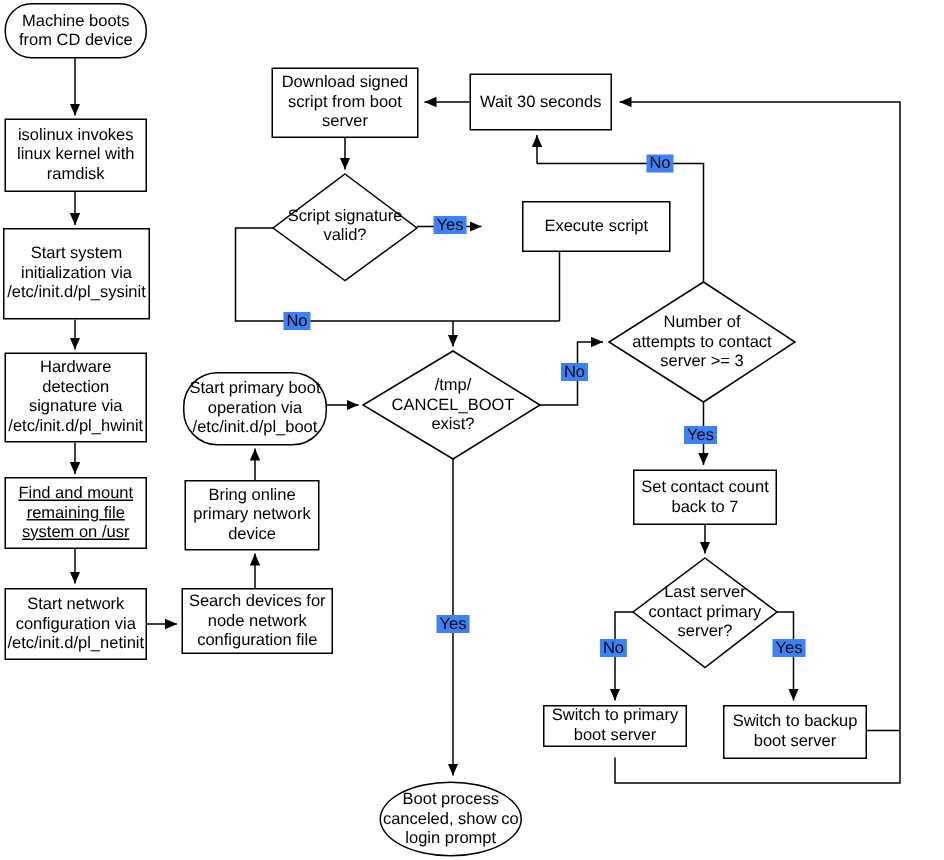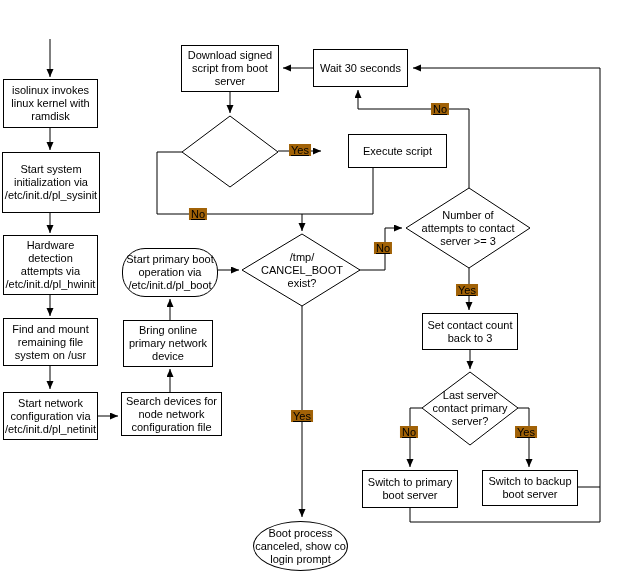--- a/index.html
+++ b/index.html
@@ -14,22 +14,22 @@
     white-space:pre-line;font-size:11px;line-height:13px;
   }
   .stadium{border-radius:18px;}
   .terminator{border-radius:50%;overflow:hidden;}
   .dtext{
     position:absolute;display:flex;align-items:center;justify-content:center;
     text-align:center;white-space:pre-line;font-size:11px;line-height:13px;
     pointer-events:none;
   }
   .edge-label{
-    position:absolute;transform:translate(-50%,-50%);background:#a16207;
-    padding:0 2px;font-size:11px;line-height:12px;text-decoration:underline;
+    position:absolute;transform:translate(-50%,-50%);background:#3b82f6;
+    padding:0 2px;font-size:11px;line-height:12px;
   }
 </style>
 </head>
 <body>
 
 <div class="canvas">
 
   <svg class="wires" width="629" height="573" viewBox="0 0 629 573">
     <defs>
       <marker id="arw" markerUnits="userSpaceOnUse" markerWidth="10" markerHeight="10" refX="8" refY="3.5" orient="auto">
@@ -70,35 +70,37 @@
       <polyline points="410,505 410,522 600,522 600,68 413,68" marker-end="url(#arw)"></polyline>
       <polyline points="578,487 600,487"></polyline>
 
       <polygon points="230,116 278,152 230,187 182,152" fill="#fff"></polygon>
       <polygon points="302,234 360,270 302,306 242,270" fill="#fff"></polygon>
       <polygon points="469,188 530,228 469,268 406,228" fill="#fff"></polygon>
       <polygon points="470,372 518,408 470,445 422,408" fill="#fff"></polygon>
     </g>
   </svg>
 
+  <div class="node stadium" style="left:3px;top:2px;width:95px;height:37px;">Machine boots
+from CD device</div>
 
   <div class="node" style="left:3px;top:79px;width:95px;height:49px;">isolinux invokes
 linux kernel with
 ramdisk</div>
 
   <div class="node" style="left:2px;top:152px;width:98px;height:61px;">Start system
 initialization via
 /etc/init.d/pl_sysinit</div>
 
   <div class="node" style="left:3px;top:235px;width:95px;height:60px;">Hardware
 detection
-attempts via
+signature via
 /etc/init.d/pl_hwinit</div>
 
-  <div class="node" style="left:3px;top:318px;width:95px;height:48px;">Find and mount
+  <div class="node" style="left:3px;top:318px;width:95px;height:48px;text-decoration:underline;">Find and mount
 remaining file
 system on /usr</div>
 
   <div class="node" style="left:3px;top:392px;width:95px;height:48px;">Start network
 configuration via
 /etc/init.d/pl_netinit</div>
 
   <div class="node" style="left:121px;top:392px;width:101px;height:44px;">Search devices for
 node network
 configuration file</div>
@@ -113,32 +115,34 @@
 
   <div class="node" style="left:181px;top:45px;width:98px;height:47px;">Download signed
 script from boot
 server</div>
 
   <div class="node" style="left:313px;top:49px;width:95px;height:38px;">Wait 30 seconds</div>
 
   <div class="node" style="left:324px;top:134px;width:99px;height:34px;margin-left:24px;">Execute script</div>
 
   <div class="node" style="left:422px;top:313px;width:96px;height:37px;">Set contact count
-back to 3</div>
+back to 7</div>
 
-  <div class="node" style="left:362px;top:470px;width:96px;height:38px;">Switch to primary
+  <div class="node" style="left:362px;top:470px;width:96px;height:28px;">Switch to primary
 boot server</div>
 
   <div class="node" style="left:482px;top:470px;width:96px;height:36px;">Switch to backup
 boot server</div>
 
   <div class="node terminator" style="left:253px;top:521px;width:95px;height:50px;">Boot process
 canceled, show co
 login prompt</div>
 
+  <div class="dtext" style="left:184px;top:133px;width:92px;height:36px;">Script signature
+valid?</div>
 
   <div class="dtext" style="left:250px;top:249px;width:104px;height:42px;">/tmp/
 CANCEL_BOOT
 exist?</div>
 
   <div class="dtext" style="left:407px;top:207px;width:122px;height:42px;">Number of
 attempts to contact
 server &gt;= 3</div>
 
   <div class="dtext" style="left:419px;top:387px;width:102px;height:42px;">Last server

